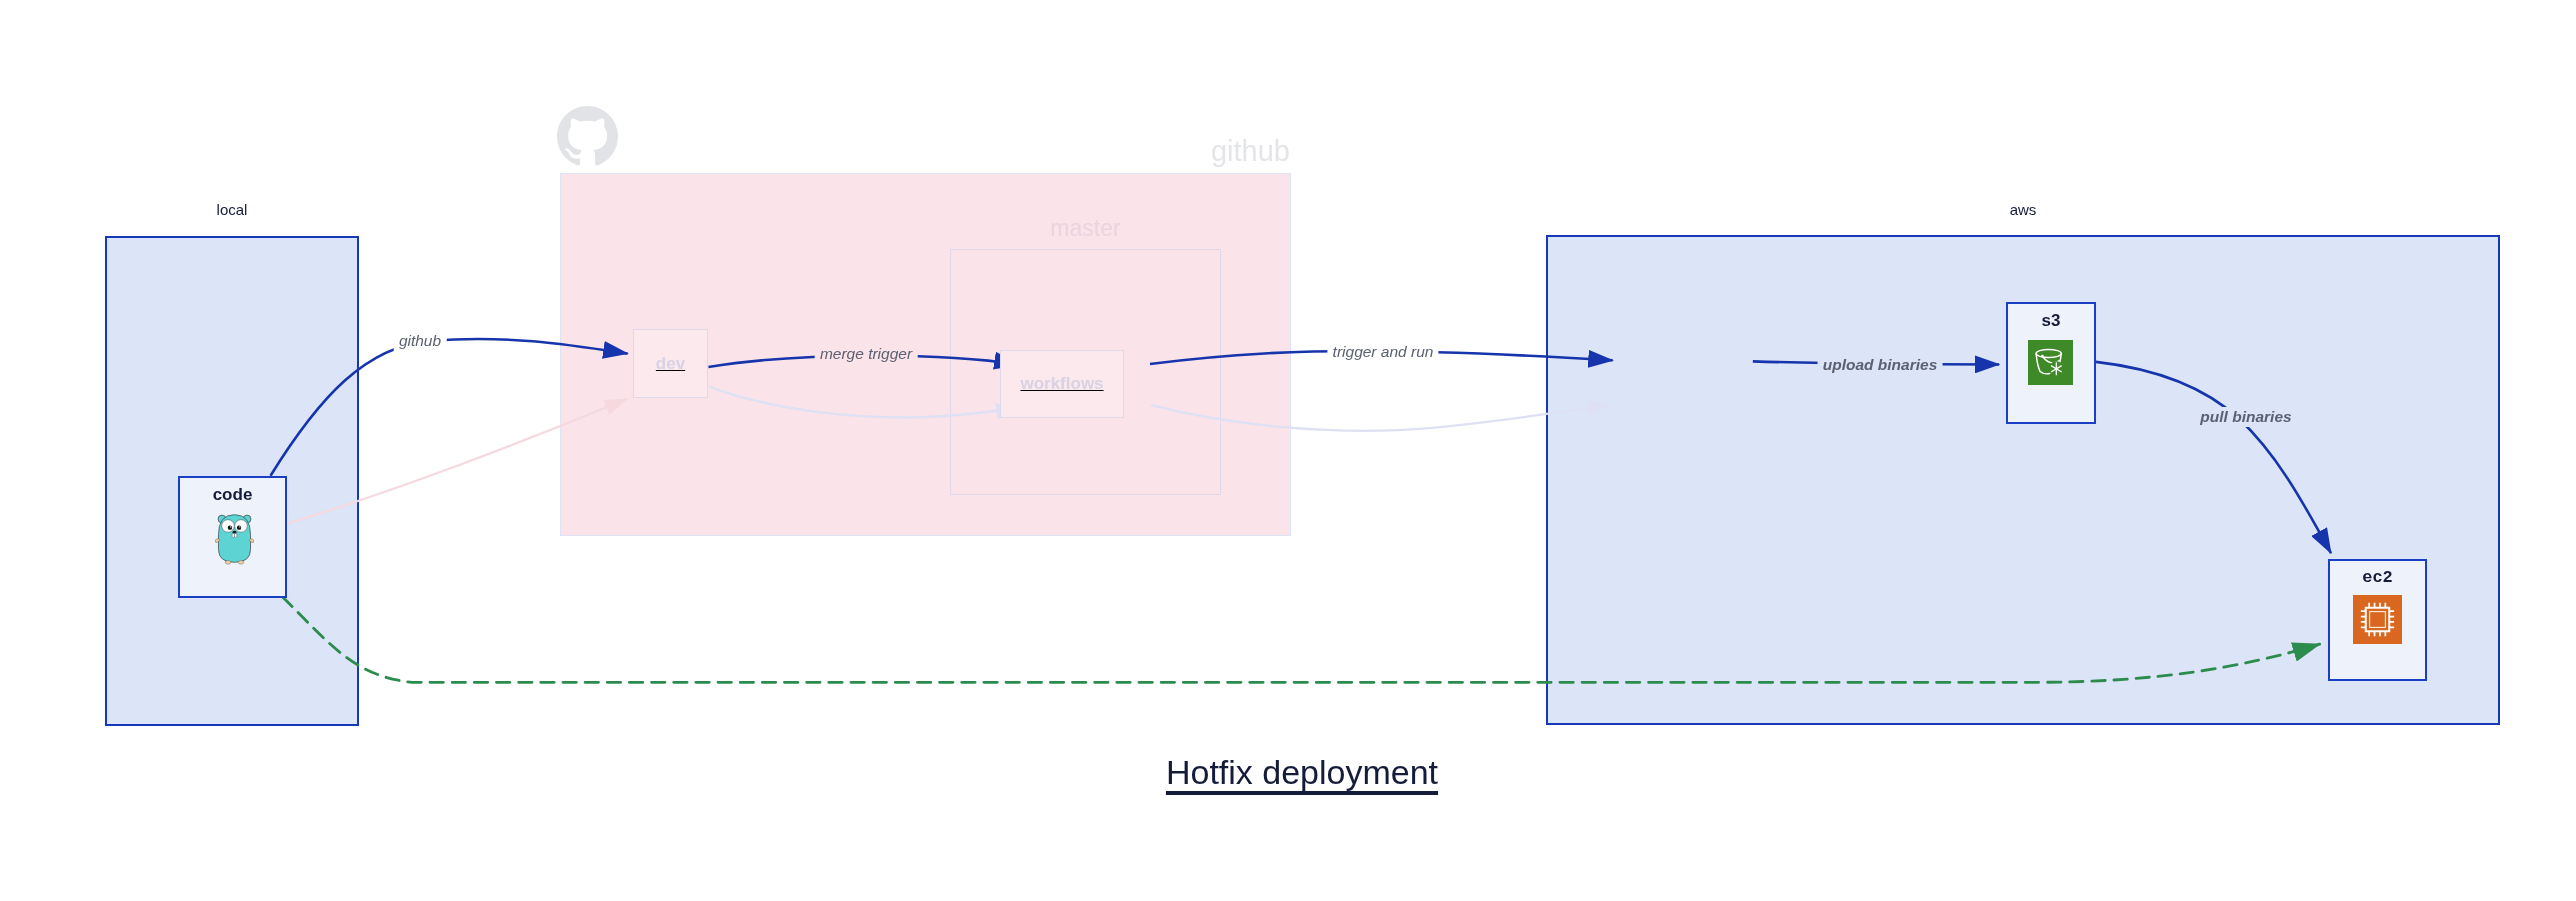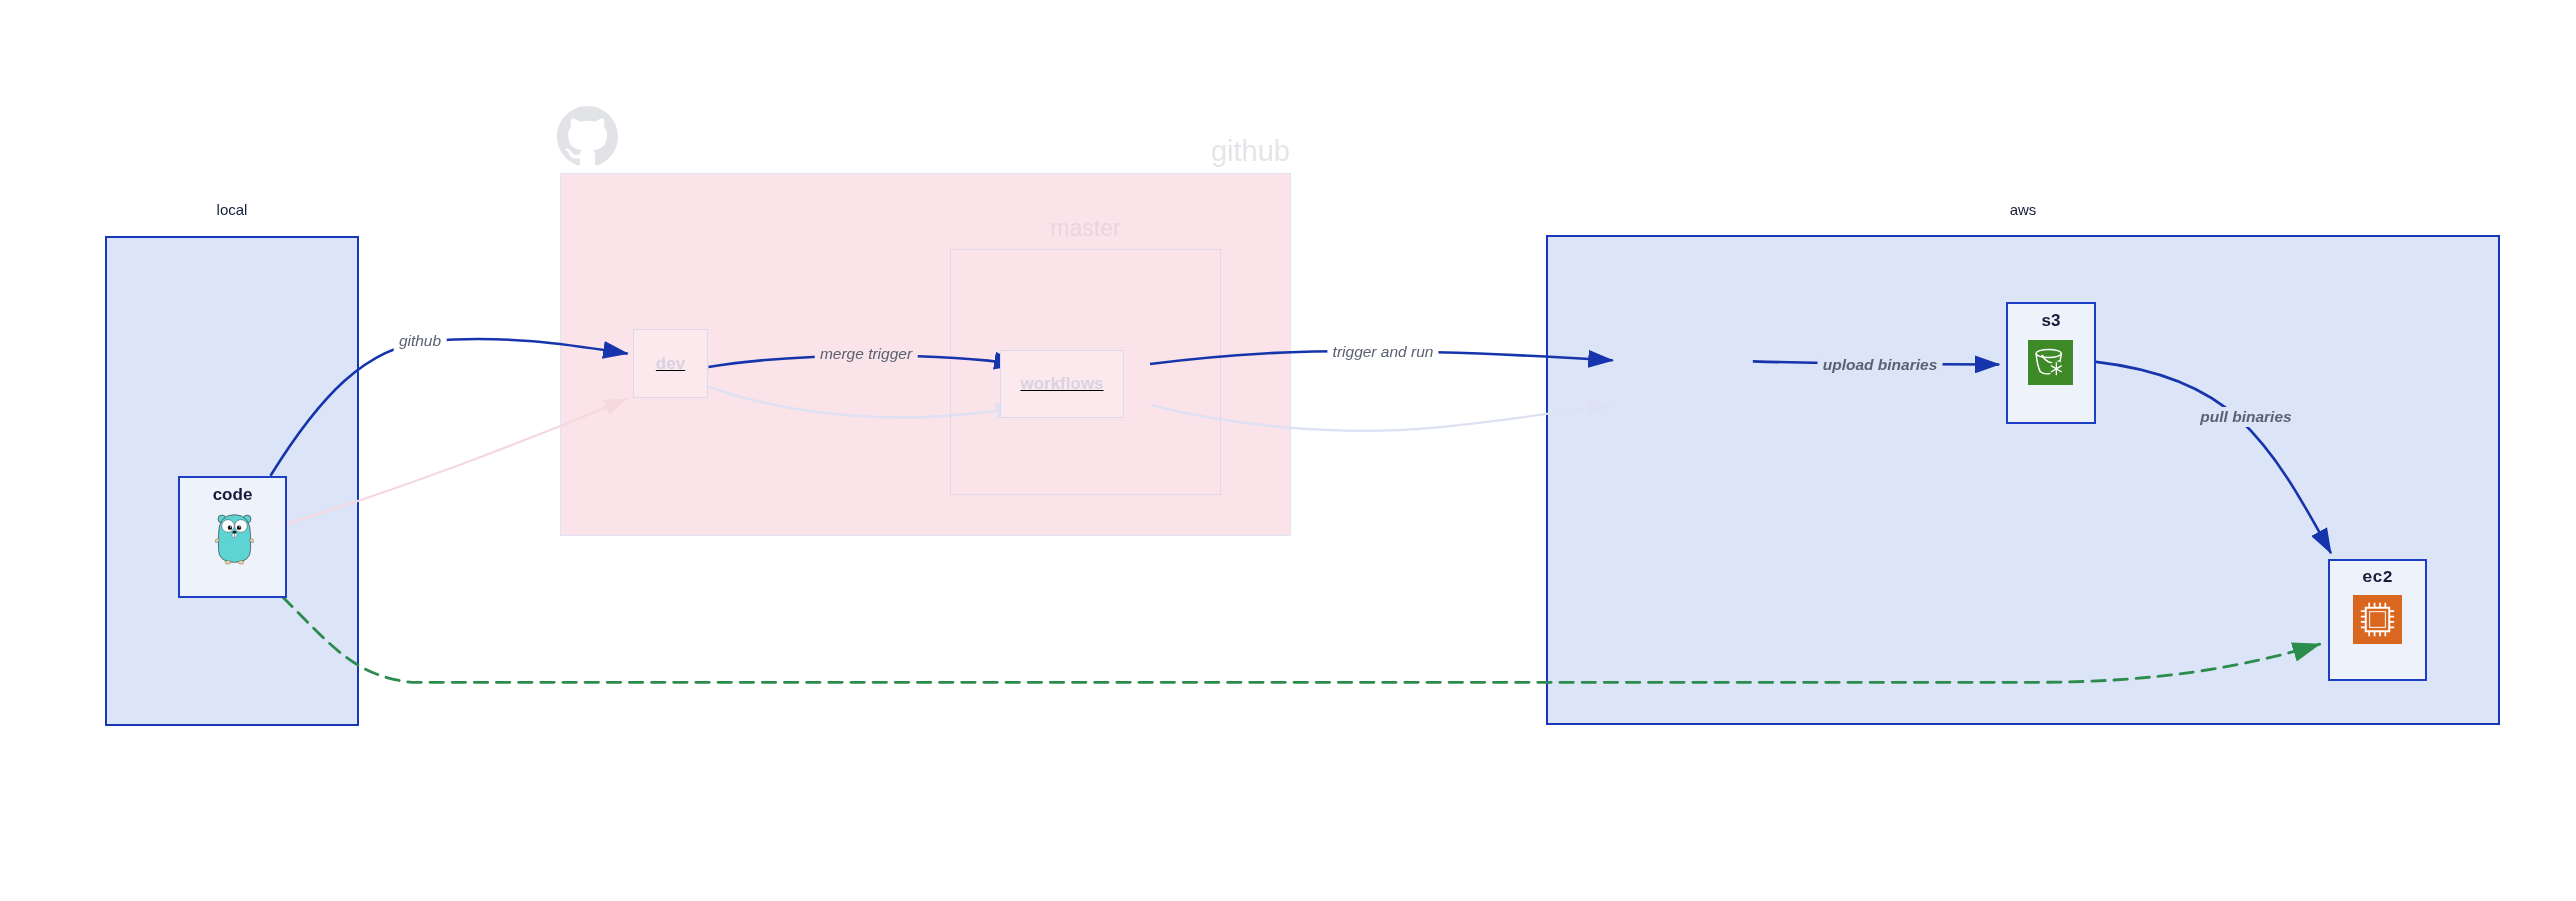--- a/index.html
+++ b/index.html
@@ -166,15 +166,16 @@
       </svg>
     </span>
   </div>
 
   <div class="edge-label bg-white" style="left:420px;top:341px;">github</div>
   <div class="edge-label bg-pink" style="left:866px;top:354px;">merge trigger</div>
   <div class="edge-label bg-white" style="left:1383px;top:352px;">trigger and run</div>
   <div class="edge-label bg-lav" style="left:1880px;top:365px;">upload binaries</div>
   <div class="edge-label bg-lav" style="left:2246px;top:417px;">pull binaries</div>
 
+  <div id="diagram-title">Hotfix deployment</div>
 
 </div>
 
 
 </body></html>

